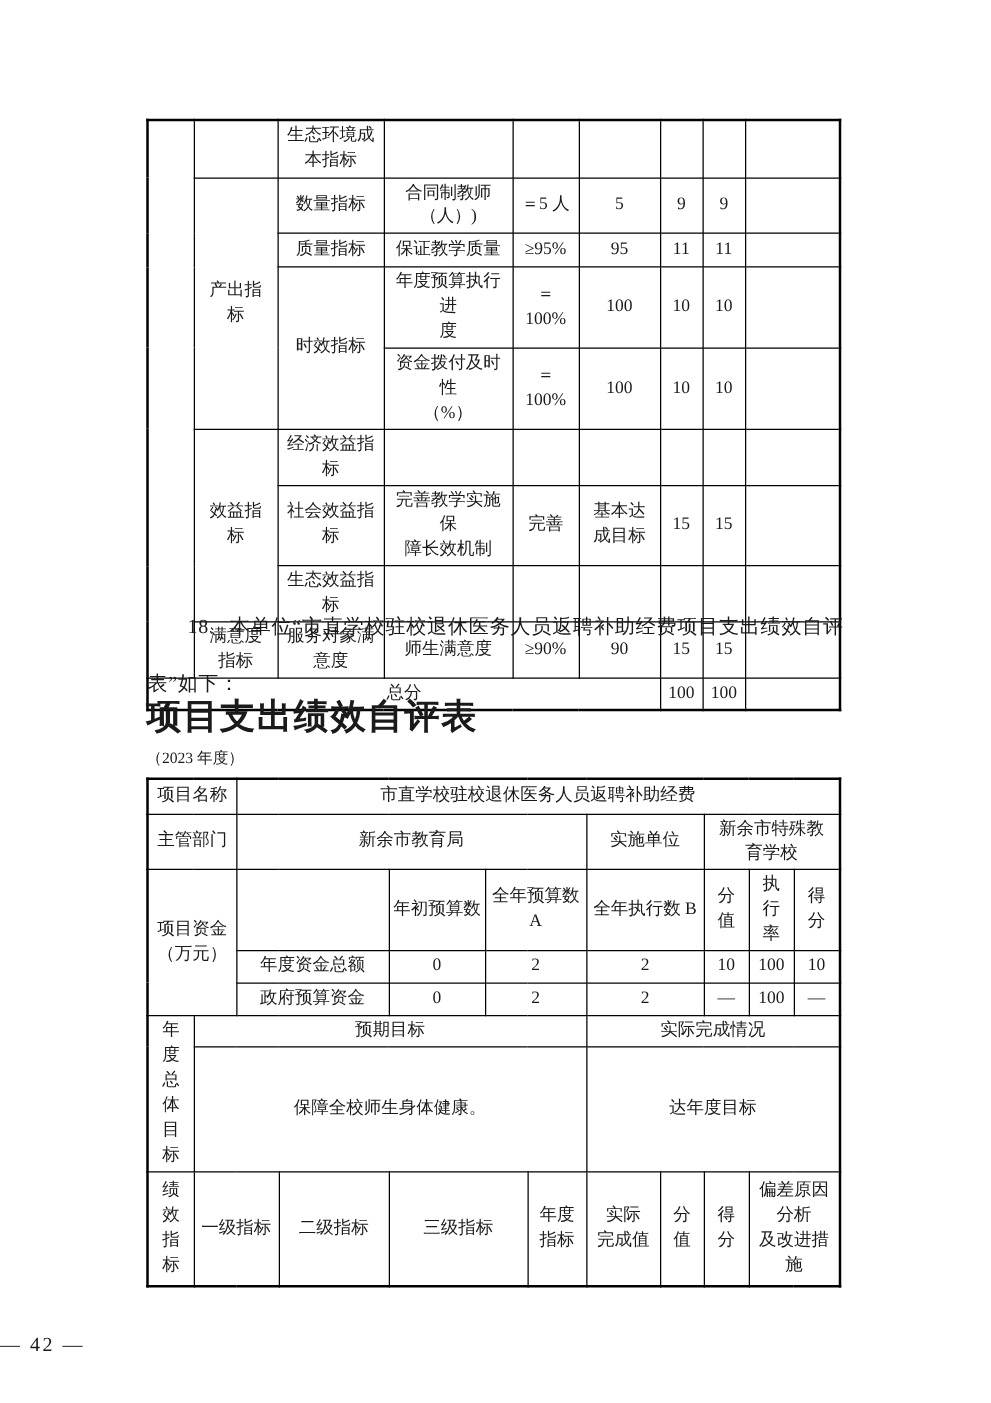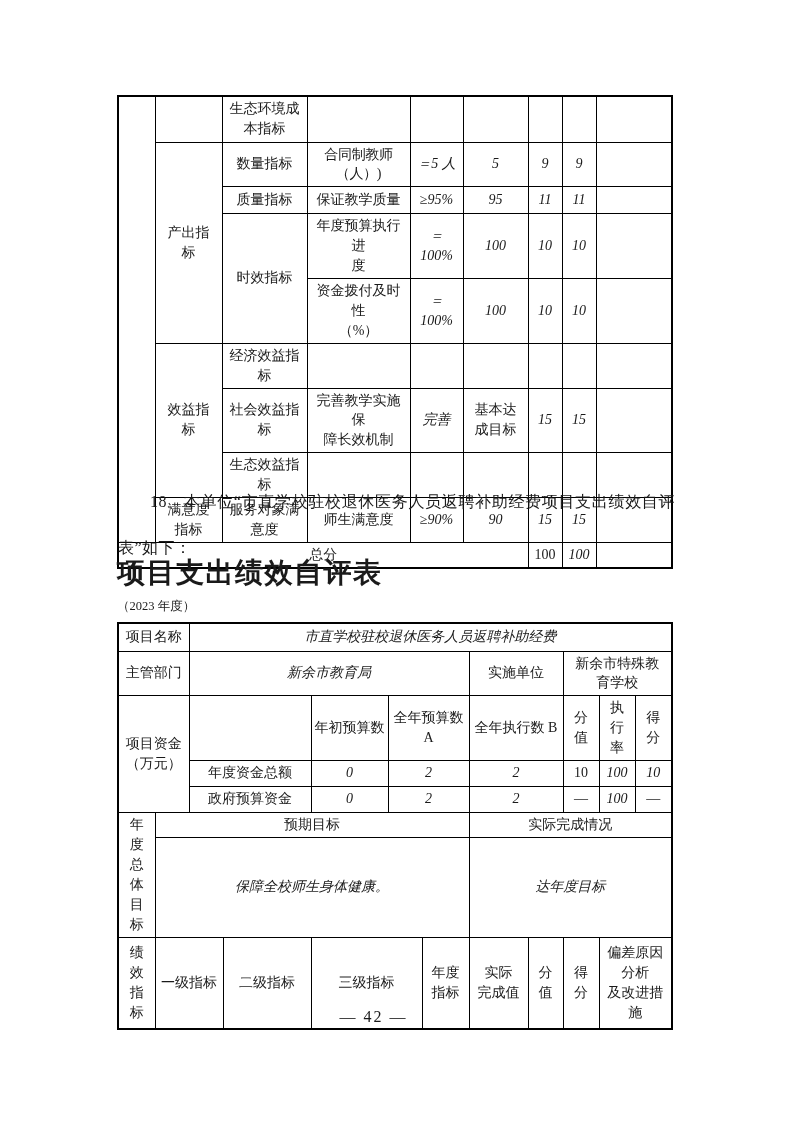--- a/index.html
+++ b/index.html
@@ -4,31 +4,31 @@
 <style>
   html,body{margin:0;padding:0;background:#fff;}
   .page{position:relative;width:793px;height:1122px;background:#ffffff;overflow:hidden;
         font-family:"Liberation Serif","DejaVu Serif",serif;color:#1a1a1a;}
   .abs{position:absolute;}
   table.doc{border-collapse:collapse;table-layout:fixed;border:2px solid #000;}
   table.doc td{border:1px solid #000;text-align:center;vertical-align:middle;
       padding:2px 3px;font-size:14px;line-height:1.42;white-space:pre-line;overflow:hidden;}
   td.l{text-align:left;padding-left:5px;margin-left:38px;}
   td.ind{font-size:13px;}
-  td.num{font-size:15px;font-style:italic;}
+  td.num{font-size:15px;}
   td.tight{font-size:12px;white-space:nowrap;padding:2px 1px 2px 3px;text-align:left;letter-spacing:-0.3px;margin-top:20px;}
   td.v3{line-height:1.3;}
   .t1{top:95px;left:117px;}
   .t2{top:622px;left:117px;}
   .para{top:479px;left:118px;width:557px;font-size:16px;line-height:46px;
         text-indent:2em;letter-spacing:0.5px;text-align:justify;}
   .title{top:554px;left:117px;width:554px;text-align:left;font-size:28px;font-weight:bold;
          letter-spacing:1.5px;font-family:"Liberation Sans","DejaVu Sans",sans-serif;}
   .subtitle{top:598px;left:117px;width:554px;text-align:left;font-size:12.5px;}
-  .footer{top:1008px;left:0;width:747px;text-align:center;font-size:16px;letter-spacing:2px;}
+  .footer{top:1068px;left:0;width:747px;text-align:left;font-size:16px;letter-spacing:2px;}
 </style>
 </head>
 <body>
 
 <div class="page">
 
   <table class="doc abs t1">
     <colgroup>
       <col style="width:37px">
         <col style="width:67px">

